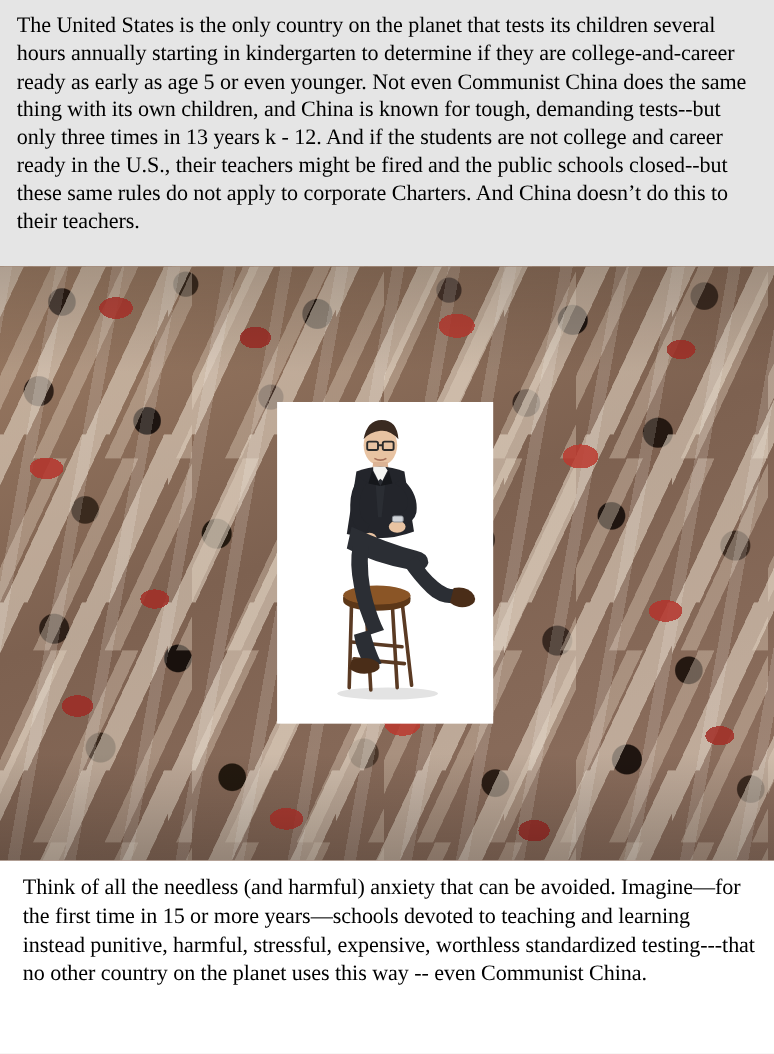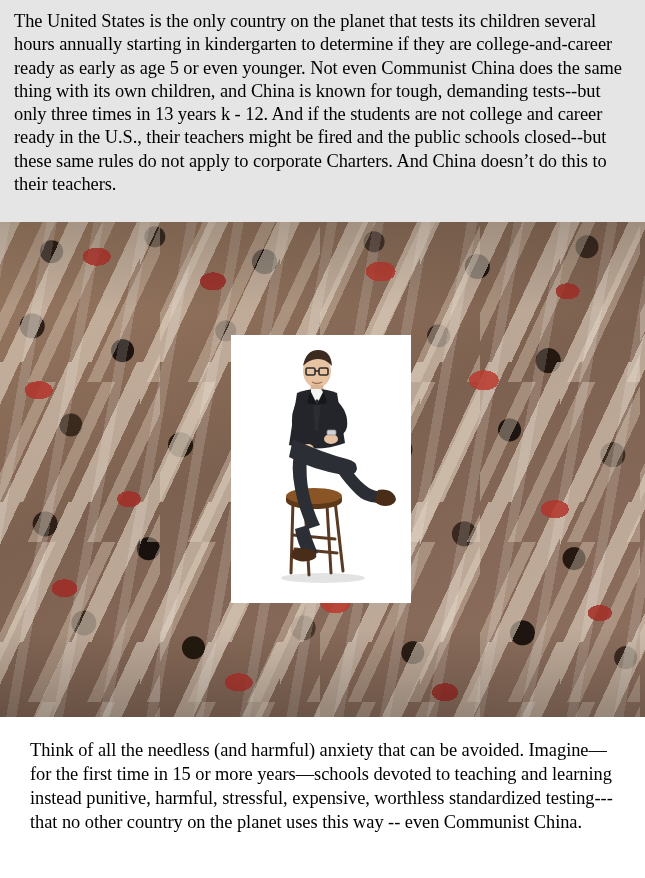--- a/index.html
+++ b/index.html
@@ -40,21 +40,21 @@
     position: absolute;
     left: 18px;
     top: 727px;
     width: 614px;
     font-size: 18.4px;
     line-height: 1.30;
     letter-spacing: -0.05px;
     color: #000;
   }
   .bottom-text p {
-    margin: 12px;
+    margin: 1px;
   }
 
   
   .photo-band {
     position: absolute;
     left: 0;
     top: 222px;
     width: 645px;
     height: 495px;
     overflow: hidden;

